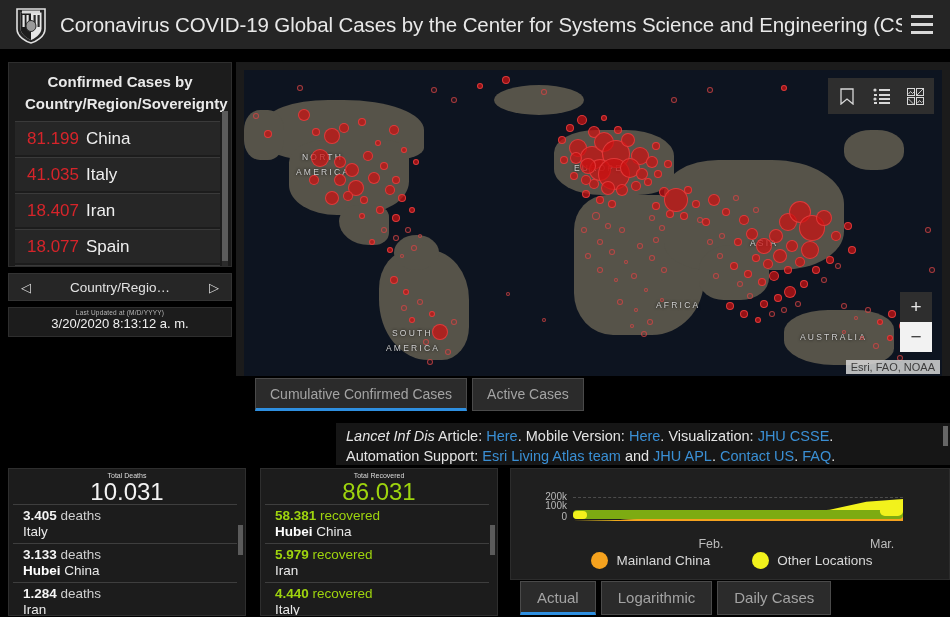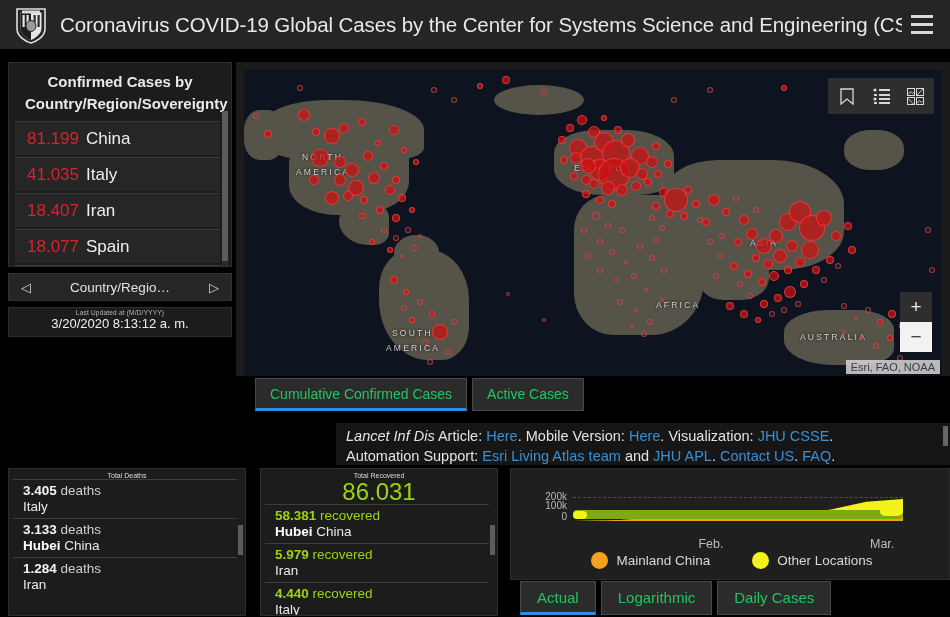--- a/index.html
+++ b/index.html
@@ -125,21 +125,21 @@
     position: absolute; right: 2px; bottom: 2px;
     background: rgba(215,215,215,.85); color: #3b3b3b;
     font-size: 11px; padding: 1px 5px;
   }
 
   
   .map-tabs {
     position: absolute; left: 255px; top: 378px; display: flex; gap: 5px;
   }
   .tab {
-    background: #2b2b2b; border: 1px solid #4a4a4a; color: #22c55e;
+    background: #2b2b2b; border: 1px solid #4a4a4a; color: #a3a3a3;
     font-size: 14px; padding: 7px 14px 6px 14px; cursor: pointer;
   }
   .tab.active { border-bottom: 3px solid #2e8fe0; background: #2b2b2b; }
 
   
   .countries-box {
     position: absolute; left: 236px; top: 423px; width: 93px; height: 42px;
     background: #1f1f1f; text-align: center; padding-top: 3px;
   }
   .countries-num { color: #ececec; font-size: 19px; font-weight: 700; line-height: 21px; }
@@ -544,20 +544,21 @@
 
 
   <div class="links-box">
     <div class="links-line" id="links-line-1"><em>Lancet Inf Dis</em><span> Article: </span><span class="lnk">Here</span><span>. Mobile Version: </span><span class="lnk">Here</span><span>. Visualization: </span><span class="lnk">JHU CSSE</span><span>.</span></div>
     <div class="links-line" id="links-line-2"><span>Automation Support: </span><span class="lnk">Esri Living Atlas team</span><span> and </span><span class="lnk">JHU APL</span><span>. </span><span class="lnk">Contact US</span><span>. </span><span class="lnk">FAQ</span><span>.</span></div>
     <div class="links-scroll"></div>
   </div>
 
   <div class="deaths-panel">
     <div class="stat-label">Total Deaths</div>
+    <div class="stat-total deaths">10.031</div>
     <div id="deaths-rows">
         <div class="stat-row">
           <div class="l1"><span class="d-num">3.405</span><span class="d-word"> deaths</span></div>
           <div class="l2">Italy</div>
         </div>
         <div class="stat-row">
           <div class="l1"><span class="d-num">3.133</span><span class="d-word"> deaths</span></div>
           <div class="l2"><span class="b">Hubei </span>China</div>
         </div>
         <div class="stat-row">

